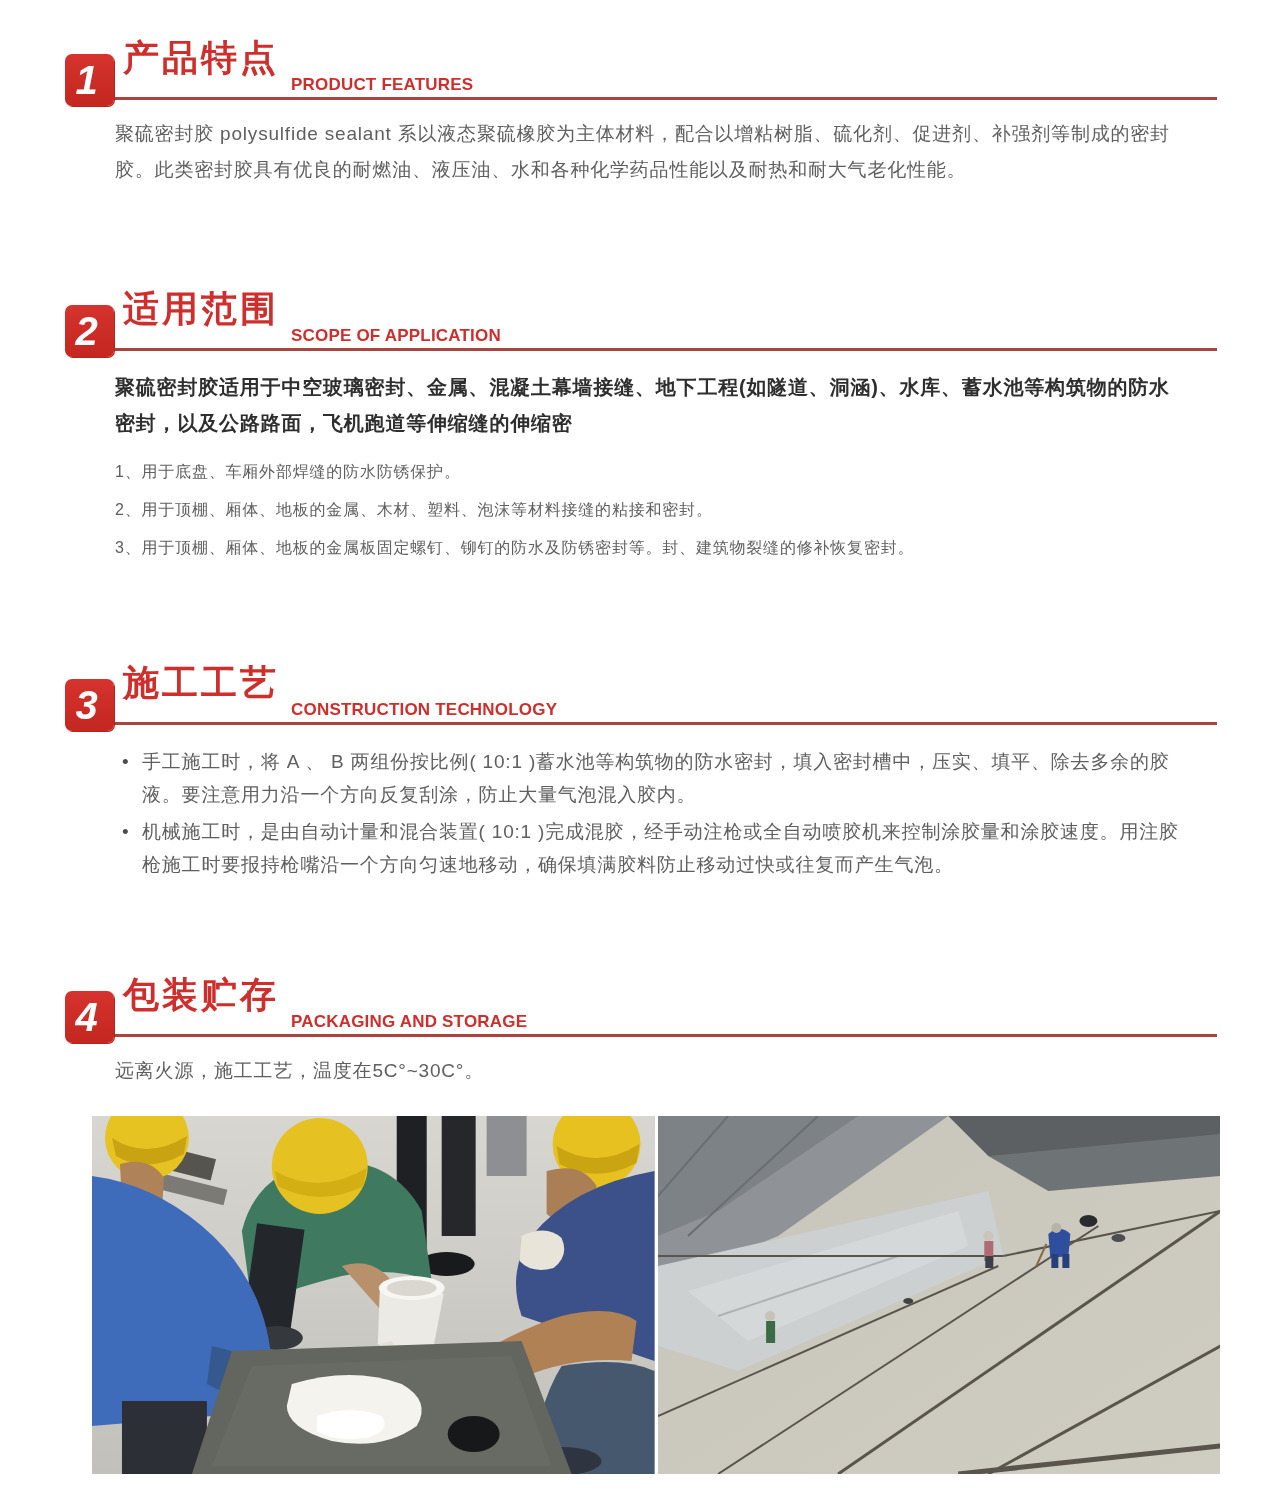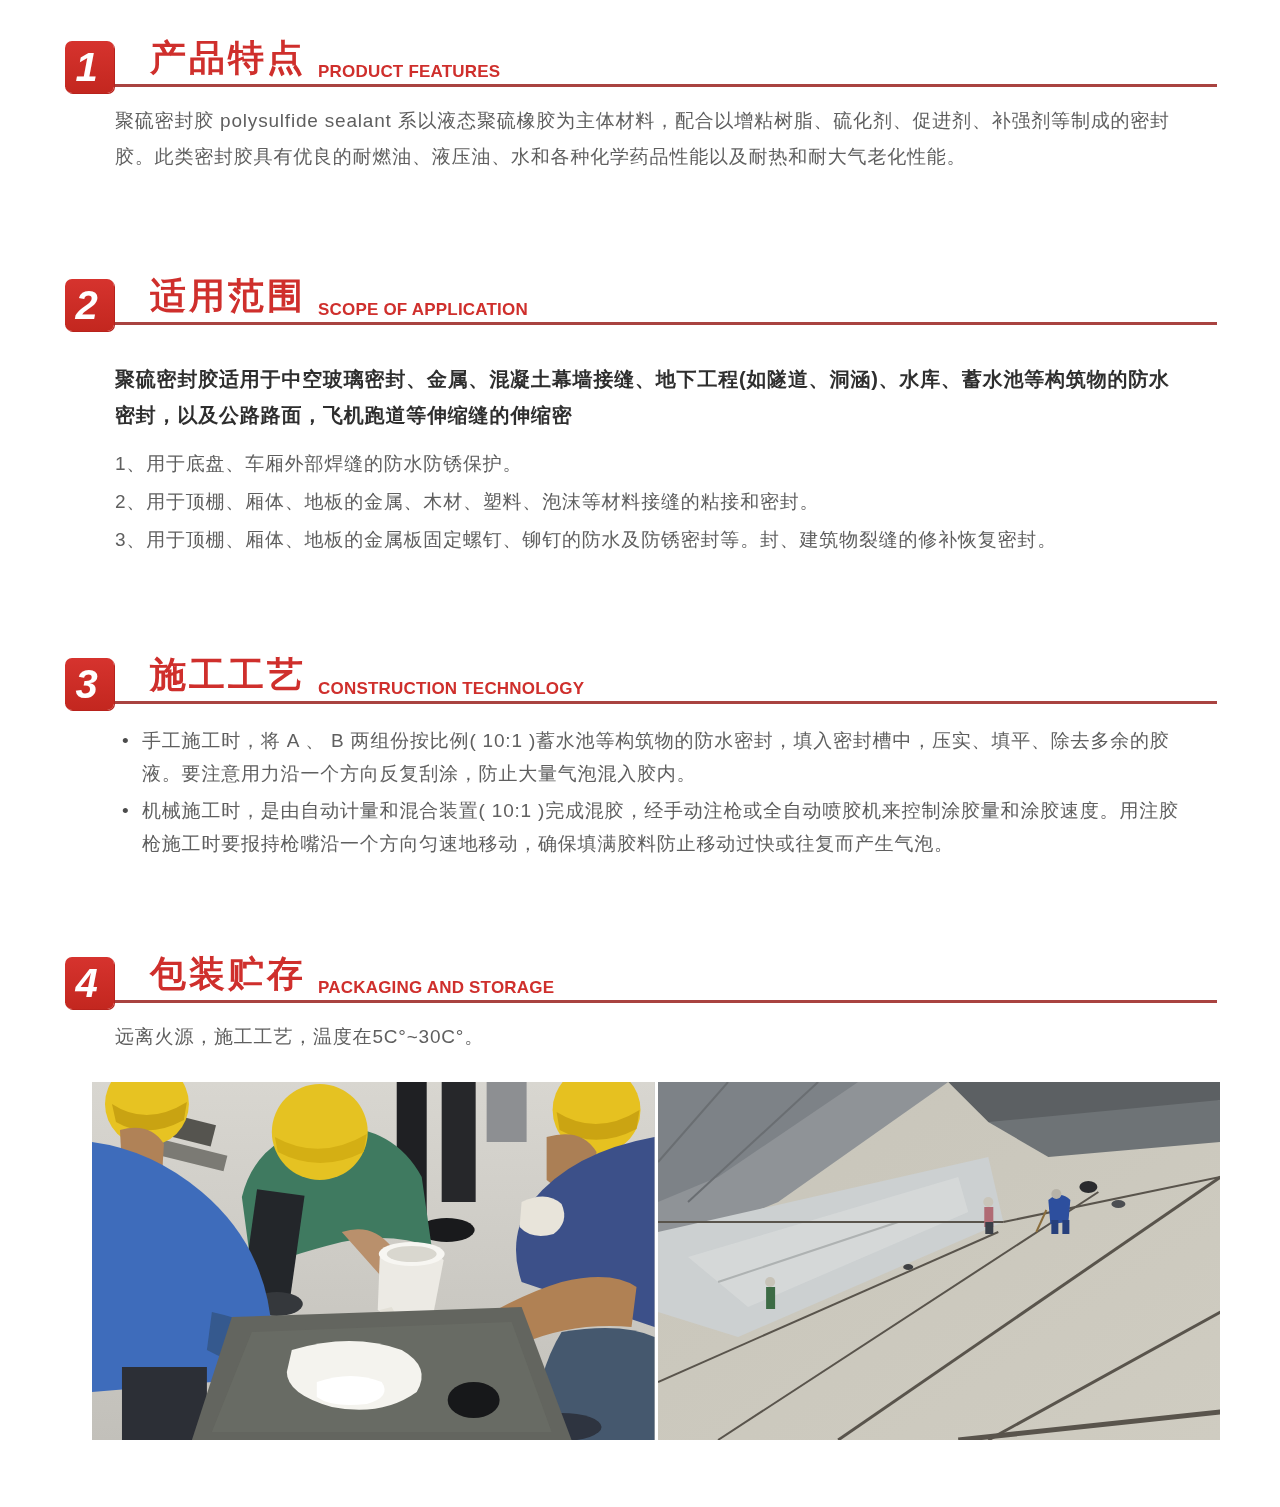--- a/index.html
+++ b/index.html
@@ -31,42 +31,42 @@
     border-radius:7px;
     color:#fff;
     font-size:40px;font-weight:bold;font-style:italic;
     display:flex;align-items:center;justify-content:center;
     margin-bottom:-9px;
     padding-right:6px;
     box-shadow:1px 1px 0 #b8221c;
   }
   .sec-title{
     font-size:36px;font-weight:bold;color:var(--accent);
-    letter-spacing:3px;margin-left:36px;line-height:1;
-    padding-bottom:8px;
+    letter-spacing:3px;margin-left:9px;line-height:1;
+    padding-bottom:21px;
   }
   .sec-subtitle{
     font-size:17px;font-weight:bold;color:var(--accent);
     margin-left:12px;padding-bottom:2px;letter-spacing:0.2px;
   }
 
   
   .para{
     margin:16px 0 0 50px;width:1072px;
     font-size:19px;line-height:36px;letter-spacing:0.8px;
     color:var(--body_text);
   }
   .para-bold{
-    margin:36px 0 0 50px;width:1072px;
+    margin:18px 0 0 50px;width:1072px;
     font-size:20px;line-height:36px;letter-spacing:0.8px;
     font-weight:bold;color:var(--bold_text);
   }
   .num-list{margin:14px 0 0 50px;width:1072px;list-style:none;}
   .num-list li{
-    font-size:19px;line-height:33px;letter-spacing:0.8px;
+    font-size:16px;line-height:33px;letter-spacing:0.8px;
     color:var(--body_text);margin-bottom:5px;
   }
   .num-list li.gap{}
   .bullet-list{margin:20px 0 0 55px;width:1067px;list-style:none;}
   .bullet-list li{
     position:relative;padding-left:22px;
     font-size:19px;line-height:33px;letter-spacing:0.8px;
     color:var(--body_text);margin-bottom:4px;
   }
   .bullet-list li .dot{

